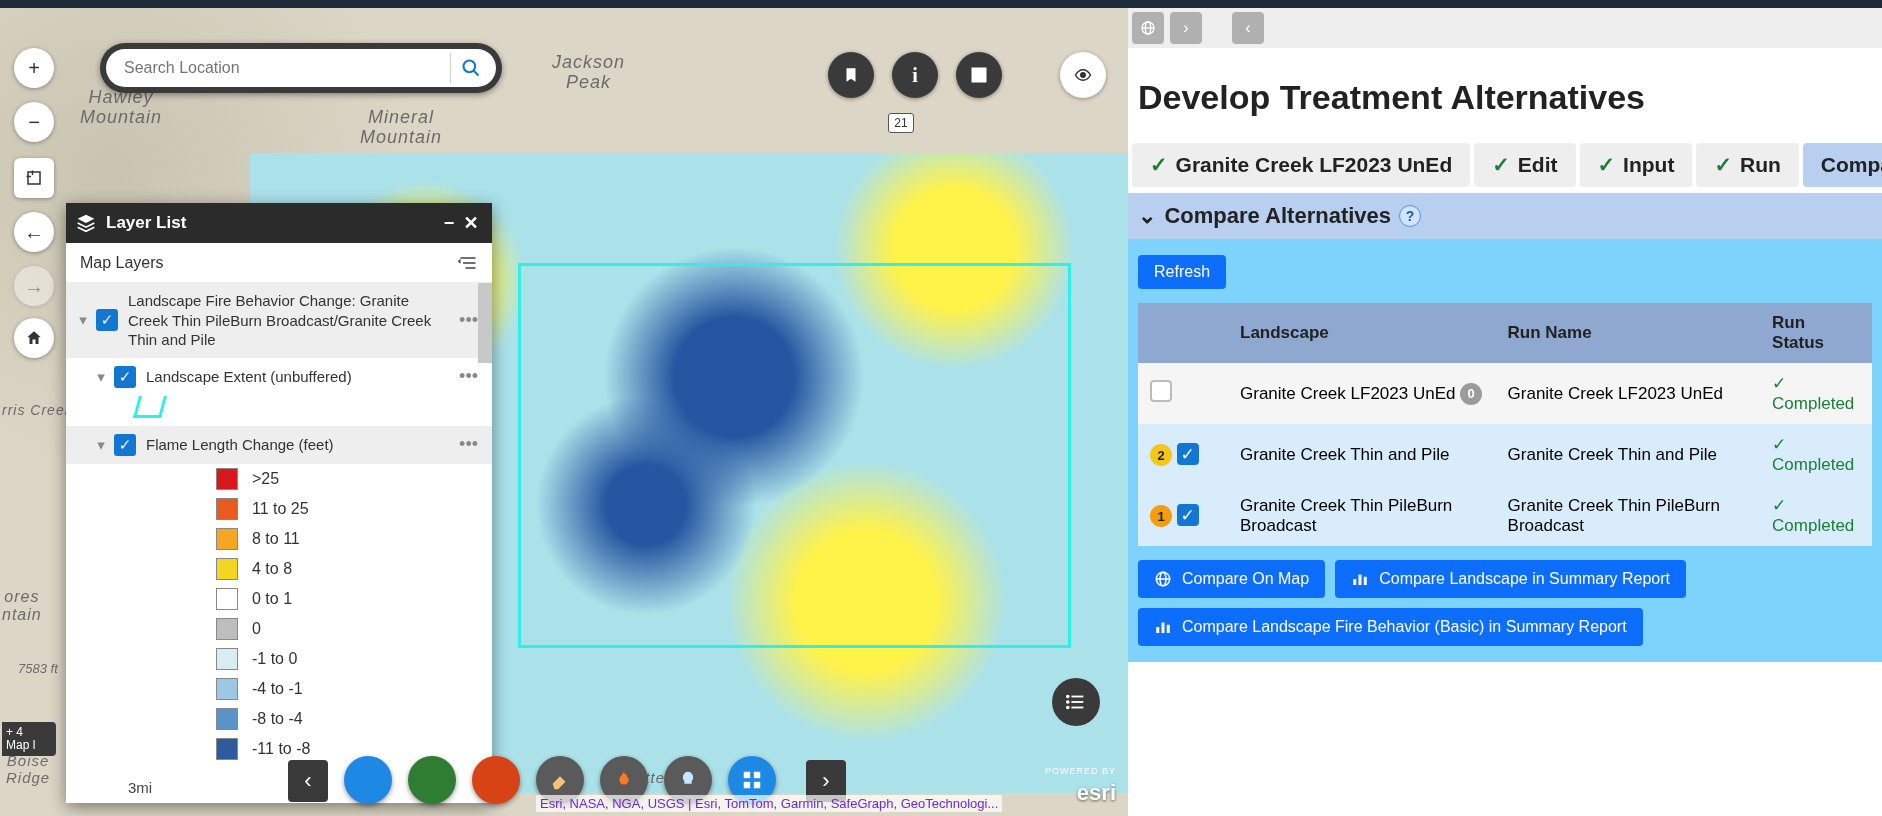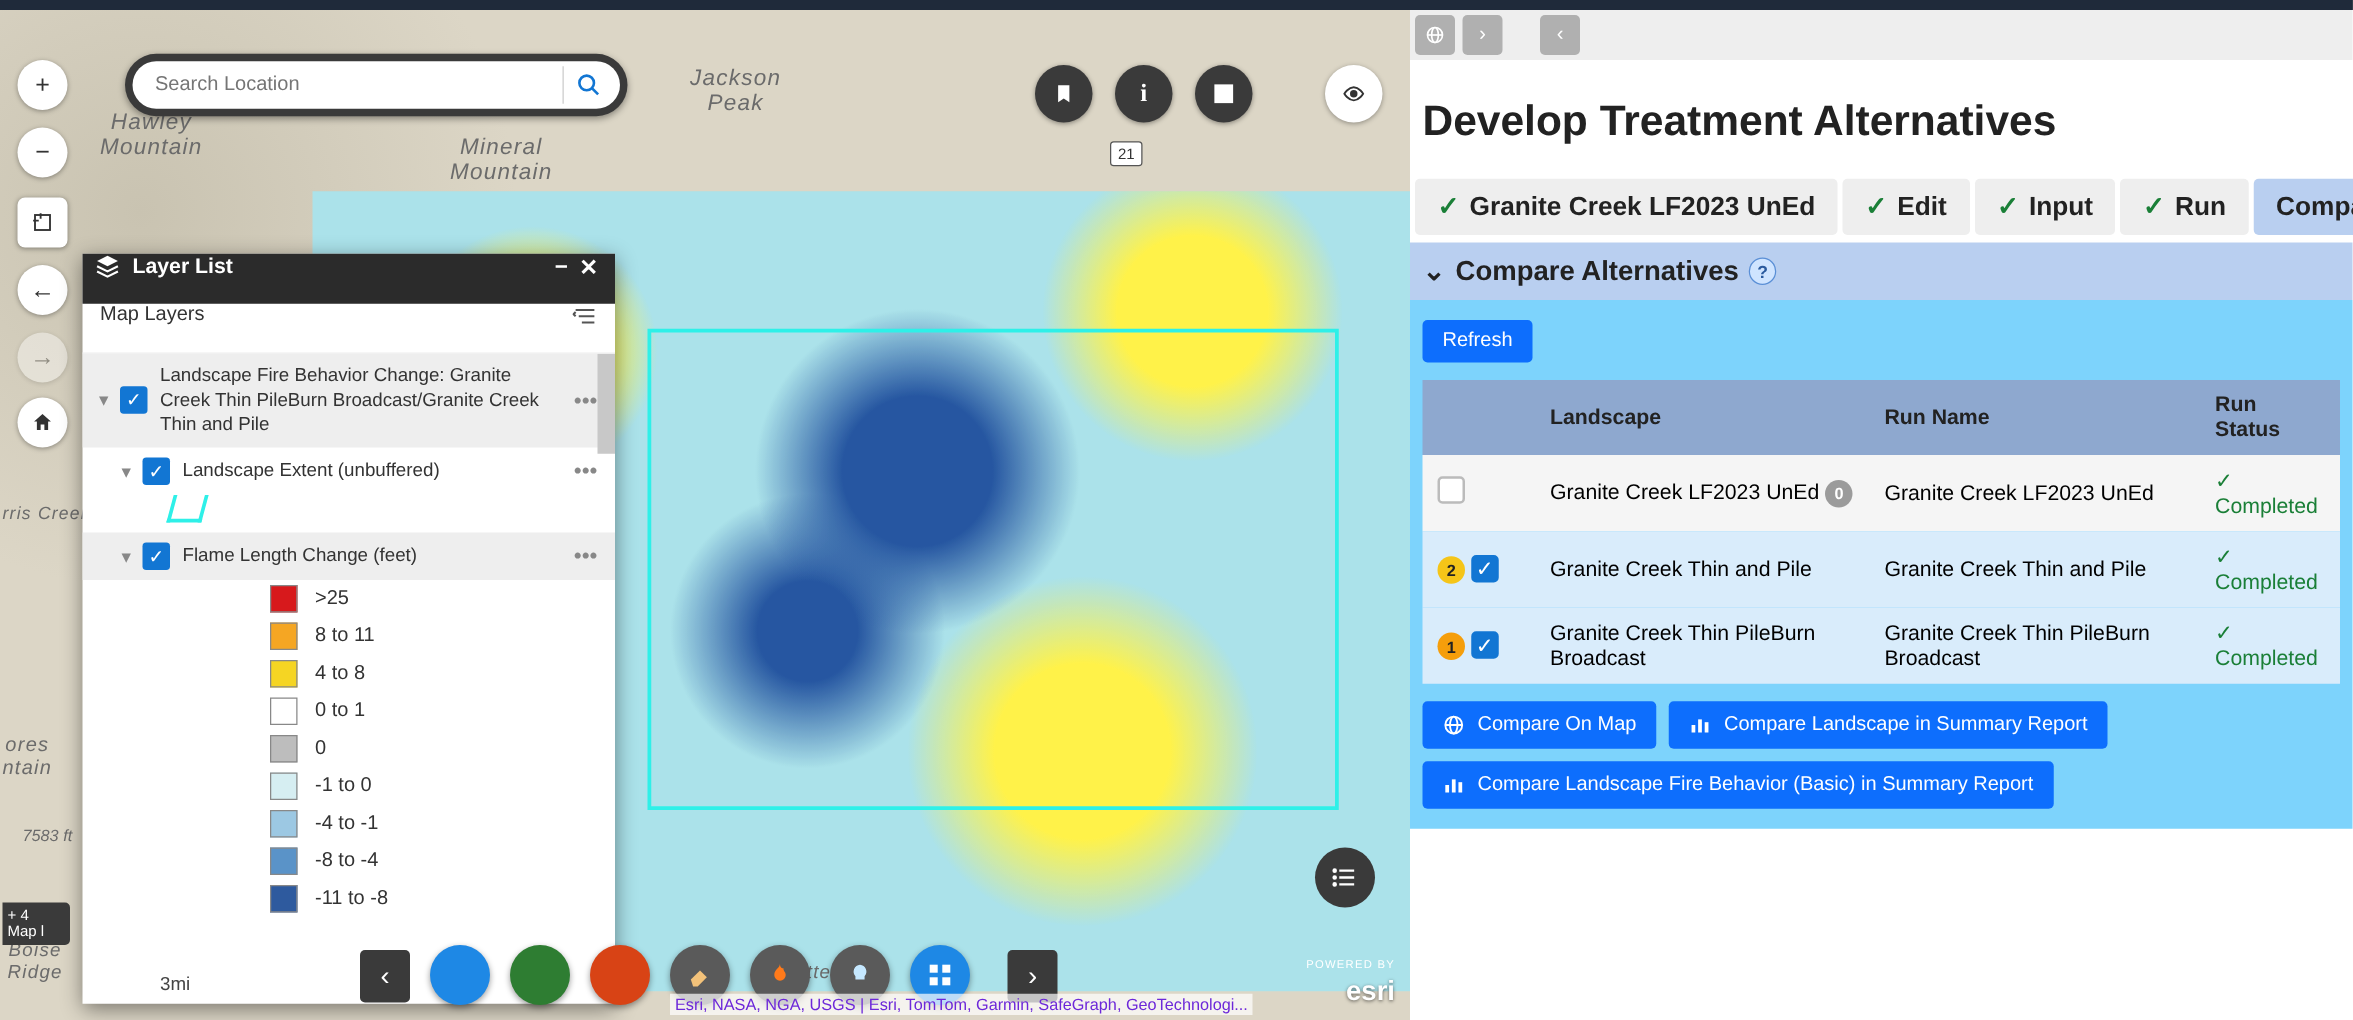--- a/index.html
+++ b/index.html
@@ -32,25 +32,25 @@
   
   .search-wrap { position:absolute; top:35px; left:100px; width:402px; height:50px; background:#3a3a3a; border-radius:26px; display:flex; align-items:center; padding:6px; box-shadow:0 2px 6px rgba(0,0,0,.4);}
   .search-inner { flex:1; background:#fff; border-radius:22px; height:38px; display:flex; align-items:center; padding:0 6px 0 18px;}
   .search-inner input { flex:1; border:0; outline:0; font-size:16px; color:#555;}
   .search-icon-box { width:40px; height:30px; border-left:1px solid #ccc; display:flex; align-items:center; justify-content:center;}
   
   .darkrt { position:absolute; width:46px; height:46px; border-radius:50%; background:#3a3a3a; display:flex; align-items:center; justify-content:center; cursor:pointer; box-shadow:0 1px 4px rgba(0,0,0,.4);}
   .darkrt svg, .darkrt .glyph { color:#fff; fill:#fff;}
   
   .panel { position:absolute; top:195px; left:66px; width:426px; height:600px; background:#fff; box-shadow:0 4px 16px rgba(0,0,0,.45); display:flex; flex-direction:column;}
-  .panel-head { height:40px; background:#2b2b2b; color:#fff; display:flex; padding:0 10px; font-size:17px; font-weight:600;}
+  .panel-head { height:40px; background:#2b2b2b; color:#fff; display:flex; align-items:center; padding:0 10px; font-size:17px; font-weight:600;}
   .panel-head .lyr-icon { margin-right:10px;}
   .panel-head .spacer { flex:1;}
   .panel-head .hbtn { width:22px; text-align:center; font-size:18px; cursor:pointer;}
-  .panel-sub { height:40px; display:flex; padding:0 14px; font-family:Georgia,serif; font-size:16px; color:#333; border-bottom:1px solid #eee;}
+  .panel-sub { height:40px; display:flex; align-items:center; padding:0 14px; font-family:Georgia,serif; font-size:16px; color:#333; border-bottom:1px solid #eee;}
   .panel-sub .spacer{flex:1;}
   .panel-body { flex:1; overflow:auto; position:relative;}
   .scrollbar-fake { position:absolute; right:0; top:0; width:14px; height:80px; background:#c8c8c8;}
   .layer-row { display:flex; align-items:center; padding:8px 8px; font-family:Georgia,serif; font-size:15px; color:#333;}
   .layer-row.sel { background:#eee;}
   .layer-row .caret { width:18px; text-align:center; color:#888; cursor:pointer;}
   .layer-row .cb { width:22px; height:22px; border-radius:3px; background:#1276d3; margin:0 10px 0 4px; display:flex; align-items:center; justify-content:center; color:#fff; font-size:15px; cursor:pointer;}
   .layer-row .txt { flex:1; line-height:1.3;}
   .layer-row .dots { color:#888; padding:0 6px; cursor:pointer; font-size:18px;}
   .extent-swatch { width:28px; height:22px; margin-left:70px; border:3px solid #2ef0e8; border-top:0; transform:skewX(-15deg);}
@@ -213,20 +213,24 @@
       <div class="layer-row sel" style="padding-left:26px;margin-top:8px">
         <span class="caret">▾</span>
         <span class="cb">✓</span>
         <span class="txt">Flame Length Change (feet)</span>
         <span class="dots">•••</span>
       </div>
       <div id="legend-host">
           <div class="legend-row">
             <span class="sw" style="background:#d7191c"></span>
             <span>&gt;25</span>
+          </div>
+          <div class="legend-row">
+            <span class="sw" style="background:#e85b1f"></span>
+            <span>11 to 25</span>
           </div>
           <div class="legend-row">
             <span class="sw" style="background:#f5a623"></span>
             <span>8 to 11</span>
           </div>
           <div class="legend-row">
             <span class="sw" style="background:#f5d523"></span>
             <span>4 to 8</span>
           </div>
           <div class="legend-row">

